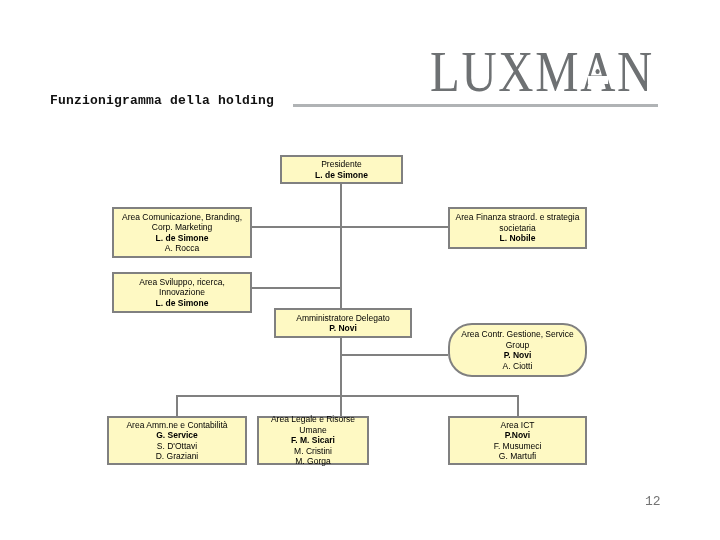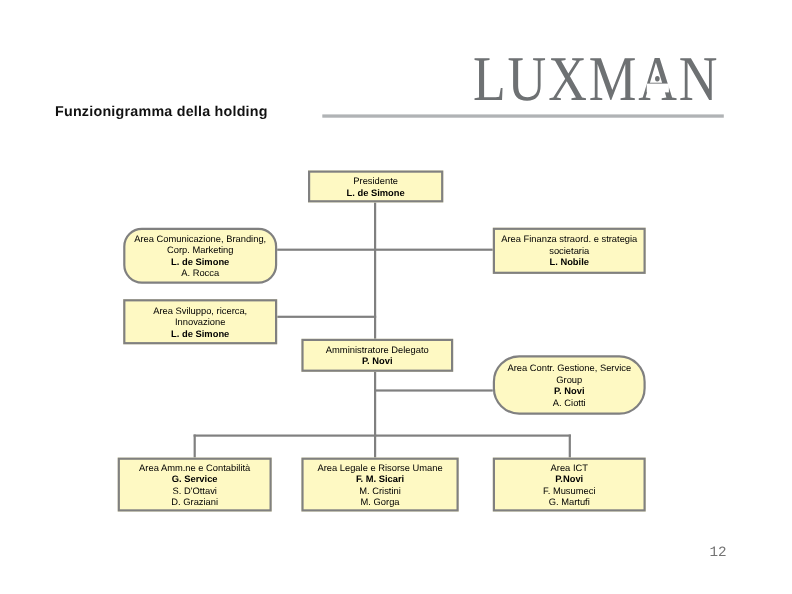--- a/index.html
+++ b/index.html
@@ -1,19 +1,19 @@
 <!DOCTYPE html>
 <html><head>
 <meta charset="utf-8">
 <style>
   html,body{margin:0;padding:0;background:#ffffff;}
   .slide{position:relative;width:720px;height:540px;background:#ffffff;overflow:hidden;
          font-family:"Liberation Sans",sans-serif;}
   .title{position:absolute;left:50px;top:93px;font-size:13px;font-weight:bold;color:#111111;
-         letter-spacing:0.2px;white-space:nowrap;}
+         letter-spacing:0.2px;white-space:nowrap;font-family:Liberation Mono, monospace;}
   .rule{position:absolute;left:293px;top:104px;width:365px;height:3px;background:#b0b3b5;}
   .logo{position:absolute;left:430px;top:44px;height:56px;line-height:56px;
         font-family:"Liberation Serif",serif;font-size:58px;color:#6e7173;
         letter-spacing:2px;white-space:nowrap;transform:scaleX(0.84);transform-origin:left top;}
   .logo .a-cover{position:absolute;left:188px;top:32px;width:24px;height:8px;background:#ffffff;}
   .logo .a-dot{position:absolute;left:197px;top:25px;width:5px;height:5px;border-radius:50%;
         background:#6e7173;}
   .node{position:absolute;box-sizing:border-box;border:2px solid #808080;background:#fef9c3;
         display:flex;flex-direction:column;justify-content:center;align-items:center;
         text-align:center;font-size:8.5px;line-height:10.5px;color:#000000;}
@@ -45,21 +45,21 @@
   <div class="conn" style="left:176px;top:395px;width:343px;height:2px;"></div>
   <div class="conn" style="left:176px;top:395px;width:2px;height:21px;"></div>
   <div class="conn" style="left:340px;top:395px;width:2px;height:21px;"></div>
   <div class="conn" style="left:517px;top:395px;width:2px;height:21px;"></div>
 
   <div class="node" style="left:280px;top:155px;width:123px;height:29px;">
     <div>Presidente</div>
     <div class="b">L. de Simone</div>
   </div>
 
-  <div class="node" style="left:112px;top:207px;width:140px;height:51px;border-radius:17px;">
+  <div class="node" style="left:112px;top:207px;width:140px;height:51px;">
     <div>Area Comunicazione, Branding,</div>
     <div>Corp. Marketing</div>
     <div class="b">L.  de Simone</div>
     <div>A. Rocca</div>
   </div>
 
   <div class="node" style="left:448px;top:207px;width:139px;height:42px;">
     <div>Area Finanza straord. e strategia</div>
     <div>societaria</div>
     <div class="b">L. Nobile</div>
@@ -83,21 +83,21 @@
     <div>A. Ciotti</div>
   </div>
 
   <div class="node" style="left:107px;top:416px;width:140px;height:49px;text-align:center;">
     <div>Area Amm.ne e  Contabilità</div>
     <div class="b">G. Service</div>
     <div>S. D'Ottavi</div>
     <div>D. Graziani</div>
   </div>
 
-  <div class="node" style="left:274px;top:416px;width:143px;height:49px;">
+  <div class="node" style="left:257px;top:416px;width:112px;height:49px;">
     <div>Area Legale e Risorse Umane</div>
     <div class="b">F. M. Sicari</div>
     <div>M. Cristini</div>
     <div>M. Gorga</div>
   </div>
 
   <div class="node" style="left:448px;top:416px;width:139px;height:49px;">
     <div>Area ICT</div>
     <div class="b">P.Novi</div>
     <div>F. Musumeci</div>

